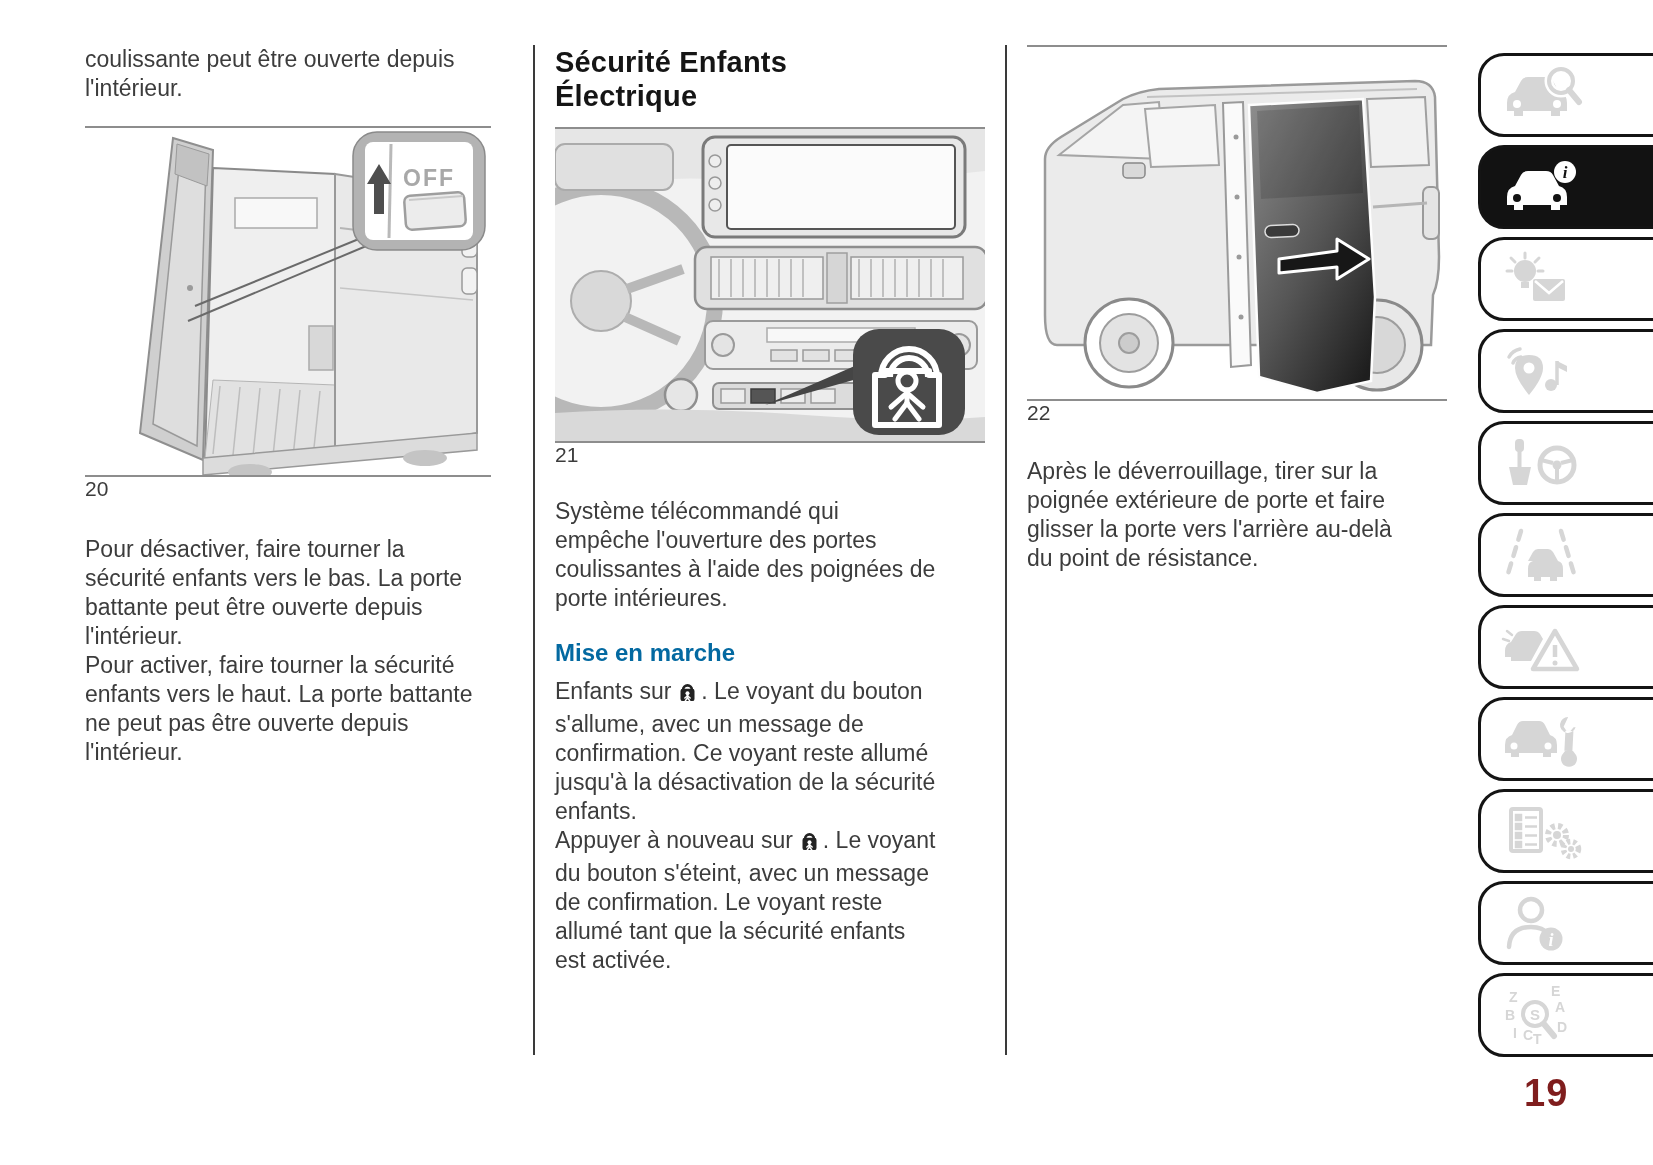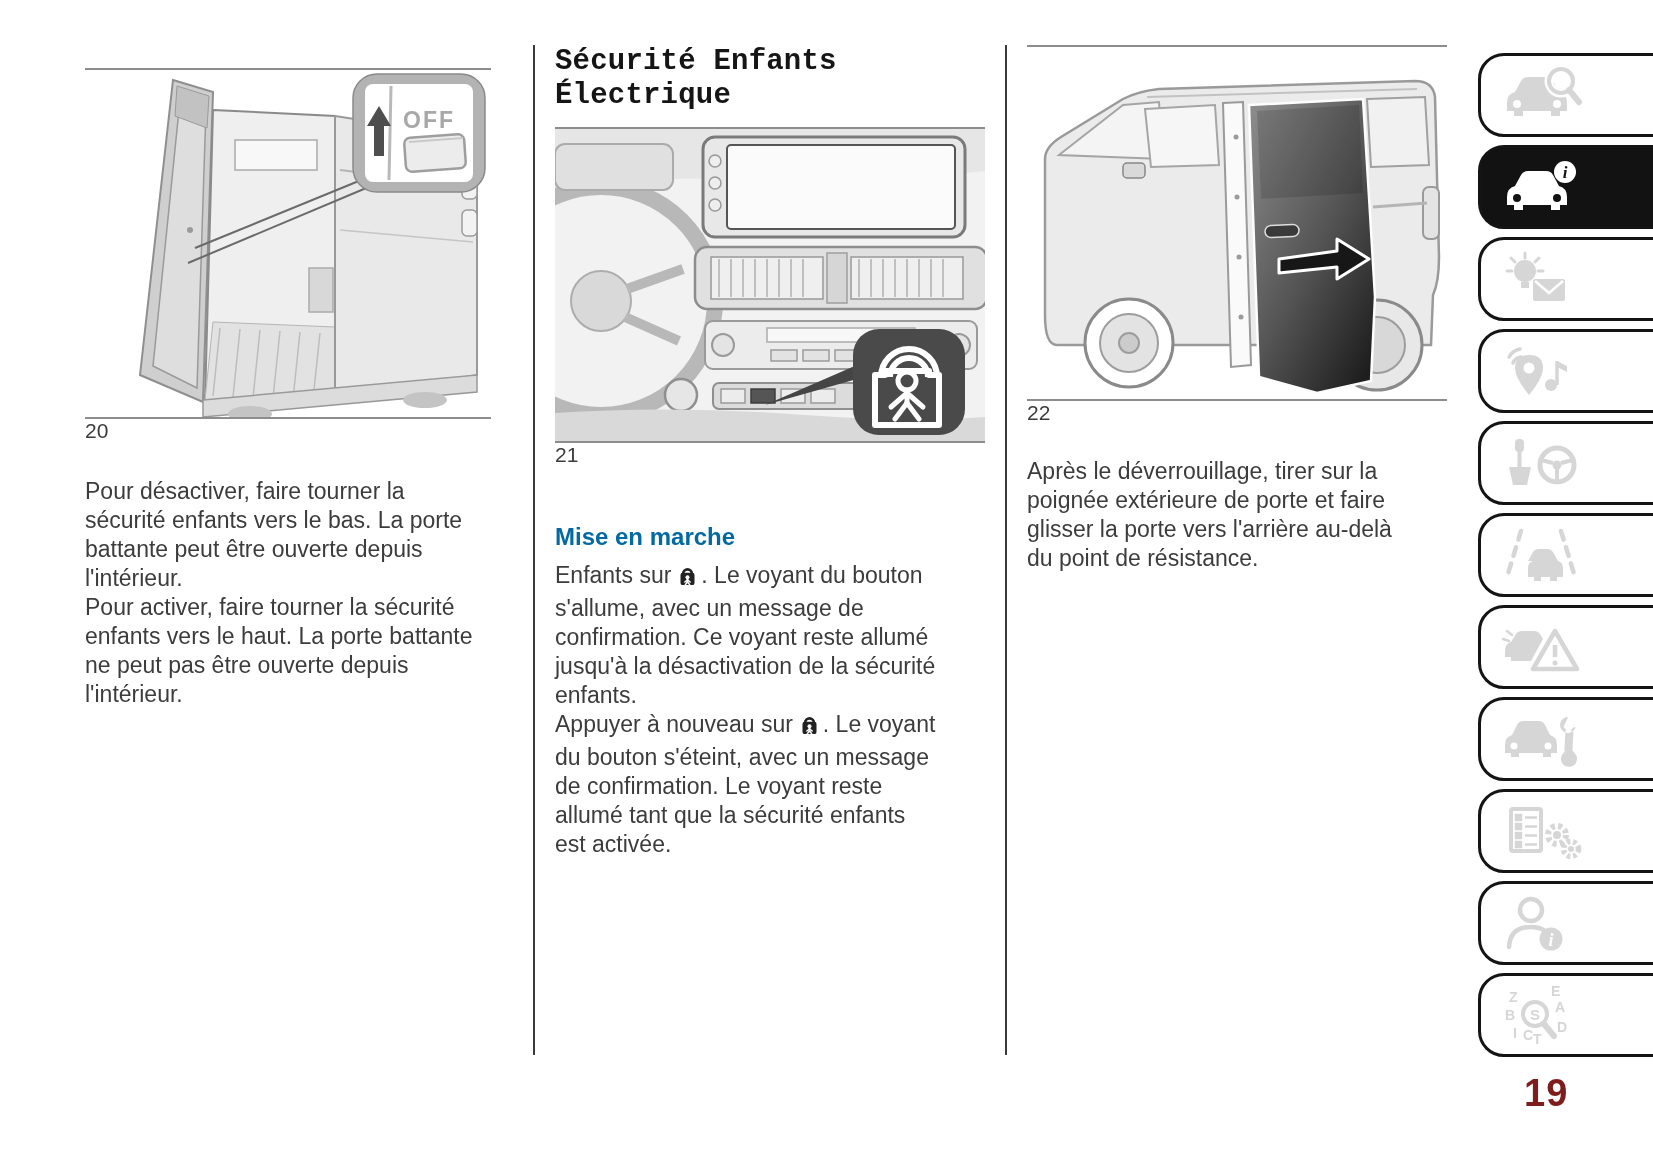--- a/index.html
+++ b/index.html
@@ -8,21 +8,21 @@
   .col{position:absolute;top:45px;}
   .col-left{left:85px;width:406px;}
   .col-mid{left:555px;width:430px;}
   .col-right{left:1027px;width:420px;}
   .vsep{position:absolute;top:45px;width:2px;height:1010px;background:#3a3a3a;}
   .vsep.s1{left:533px;}
   .vsep.s2{left:1005px;}
   p.body{font-size:23px;line-height:29px;margin:0;color:#3c3c3c;}
   .text-w{max-width:382px;}
   .text-w3{max-width:372px;}
-  h1.big{font-size:29px;line-height:34px;font-weight:900;color:#151515;margin:0 0 14px 0;letter-spacing:.2px;font-family:Liberation Mono, monospace;}
+  h1.big{font-size:29px;line-height:34px;font-weight:900;color:#151515;margin:0 0 14px 0;letter-spacing:.2px;}
   h1.caps{font-size:27px;line-height:33px;}
   h2.sub2{font-size:26px;font-weight:900;color:#151515;margin:20px 0 12px 0;}
   h3.subhead{font-size:24px;font-weight:700;color:#0369a1;margin:26px 0 10px 0;}
   .figure{margin-top:0;}
   .fig-rule{height:2px;background:#8d8d8d;}
   .fig-num{font-size:21px;color:#3c3c3c;margin-top:0;}
   .fig-art{display:block;}
   .inline-lock{display:inline-block;vertical-align:-4px;margin:0 3px 0 6px;}
   .pagenum{position:absolute;left:1524px;top:1072px;font-size:38px;font-weight:800;color:#7f1d1d;letter-spacing:1px;}
   
@@ -34,20 +34,21 @@
   .tabbtn .neg{fill:#ffffff;}
   .tabbtn .negs{stroke:#ffffff;}
   .tabbtn.active .neg{fill:#121212;}
 </style>
 </head>
 <body>
 
 <div class="page">
 
   <div class="col col-left">
+    <p class="body">coulissante peut être ouverte depuis l'intérieur.</p>
     <div style="height:23px"></div>
 
     <div class="figure">
       <div class="fig-rule"></div>
       <svg class="fig-art" width="406" height="347" viewBox="0 0 406 347">
 
         <polygon points="88,10 128,22 118,332 55,305" fill="#cfcfcf" stroke="#8f8f8f" stroke-width="2"></polygon>
         <polygon points="95,30 121,38 112,318 68,296" fill="#dedede" stroke="#9a9a9a" stroke-width="1.5"></polygon>
         <polygon points="92,16 124,26 122,58 90,46" fill="#c2c2c2" stroke="#9a9a9a" stroke-width="1"></polygon>
         <circle cx="105" cy="160" r="3" fill="#9a9a9a"></circle>
@@ -179,20 +180,21 @@
             <line x1="352" y1="274" x2="340" y2="290"></line>
             <line x1="352" y1="274" x2="364" y2="290"></line>
           </g>
         </g>
       </svg>
       <div class="fig-rule"></div>
       <div class="fig-num">21</div>
     </div>
 
     <div style="height:30px"></div>
+    <p class="body text-w">Système télécommandé qui empêche l'ouverture des portes coulissantes à l'aide des poignées de porte intérieures.</p>
 
     <h3 class="subhead">Mise en marche</h3>
     <p class="body text-w"><span>Enfants sur</span><span class="inline-lock"><svg width="21" height="24" viewBox="0 0 24 27">
             <path d="M7 12 a5 5 0 0 1 10 0" stroke="#222222" stroke-width="3" fill="none"></path>
             <rect x="4" y="11" width="16" height="14" rx="2.5" fill="#222222"></rect>
             <circle cx="12" cy="16" r="2.3" fill="#ffffff"></circle>
             <g stroke="#ffffff" stroke-width="1.8" stroke-linecap="round">
               <line x1="12" y1="18" x2="12" y2="21.5"></line>
               <line x1="12" y1="19" x2="9" y2="21.5"></line>
               <line x1="12" y1="19" x2="15" y2="21.5"></line>

